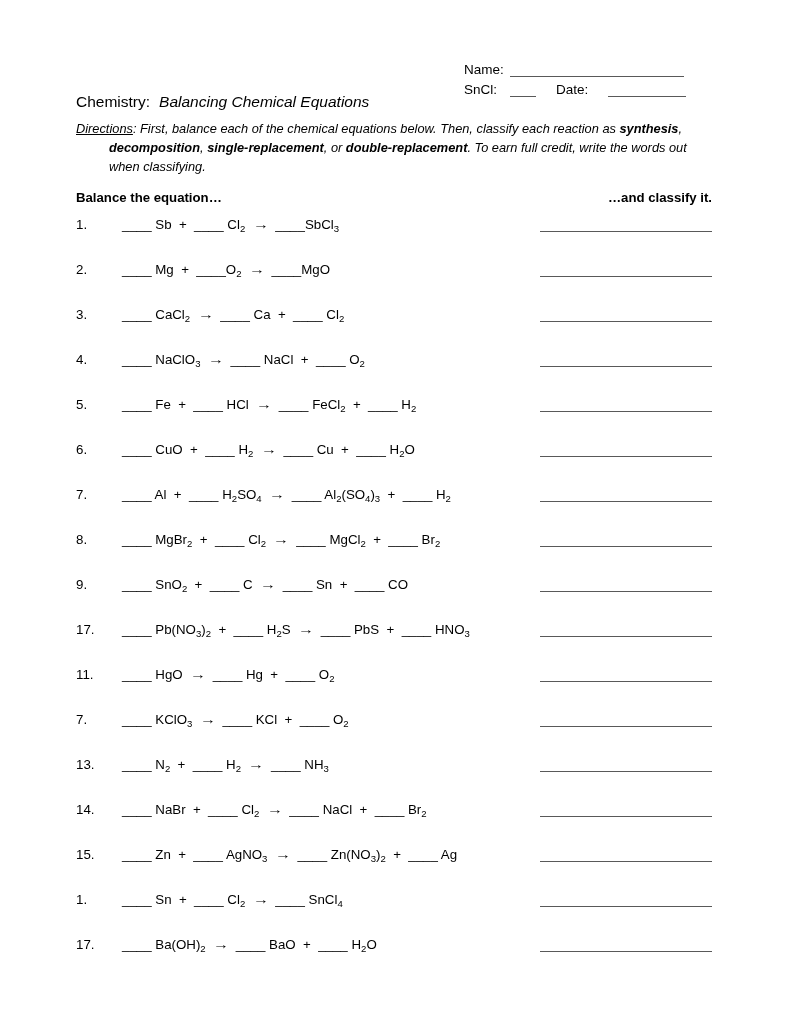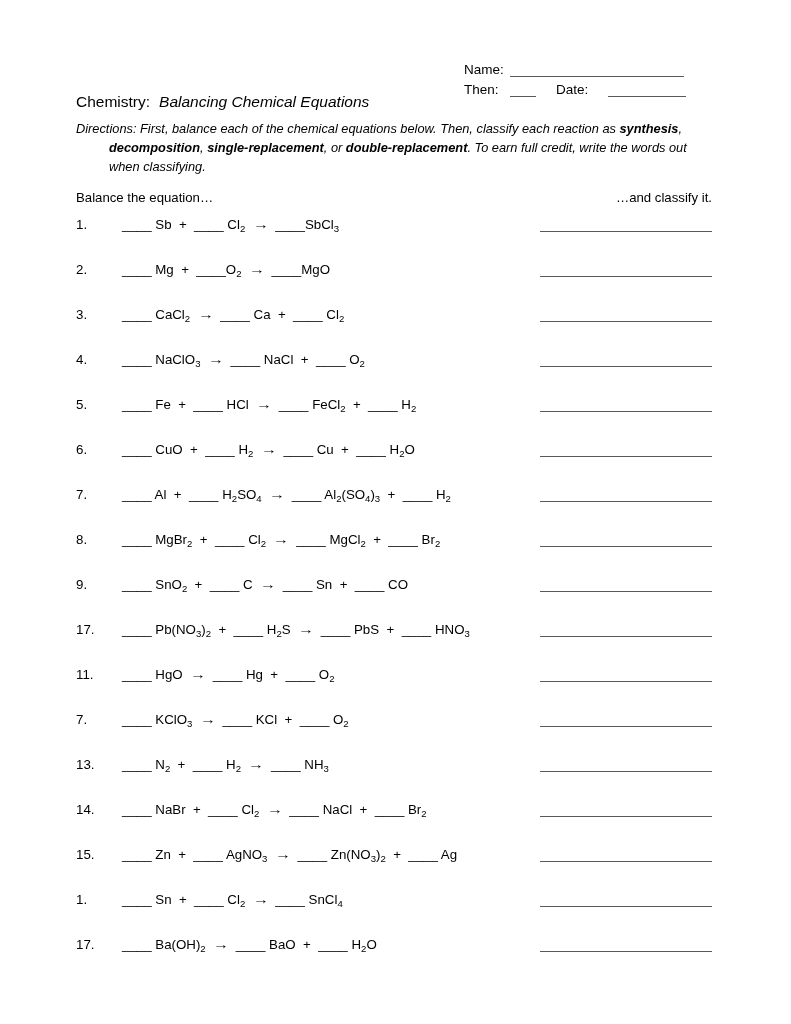--- a/index.html
+++ b/index.html
@@ -32,26 +32,26 @@
 
   
   .title{margin-top:92px;font-size:15.5px;font-weight:normal;line-height:19px;}
   .title .topic{font-style:italic;margin-left:9px;}
 
   
   .directions{margin-top:8px;font-size:12.8px;font-style:italic;line-height:19px;}
   .directions .line{white-space:nowrap;}
   .directions .line + .line{padding-left:33px;}
   .directions .b{font-weight:bold;}
-  .directions .u{}
+  .directions .u{text-decoration:underline;}
 
   
   .col-headers{
     display:flex;justify-content:space-between;
-    margin-top:12px;font-size:13.2px;font-weight:normal;line-height:19px;
+    margin-top:12px;font-size:13.2px;font-weight:bold;line-height:19px;
   }
 
   
   #rows{margin-top:8px;}
   .row{
     display:flex;align-items:baseline;
     font-size:13.3px;line-height:20px;
     margin-bottom:25px;
   }
   .row:last-child{margin-bottom:0;}
@@ -75,21 +75,21 @@
 </head>
 <body>
 
 <div class="page">
 
   <div class="name-block">
     <div>
       <span class="lbl">Name:</span><span class="uline w174"></span>
     </div>
     <div>
-      <span class="lbl">Then:</span><span class="uline w26"></span><span class="lbl2">Date:</span><span class="uline w78"></span>
+      <span class="lbl">SnCl:</span><span class="uline w26"></span><span class="lbl2">Date:</span><span class="uline w78"></span>
     </div>
   </div>
 
   <div class="content">
 
     <div class="title">
       <span>Chemistry:</span><span class="topic">Balancing Chemical Equations</span>
     </div>
 
     <div class="directions" id="directions">

